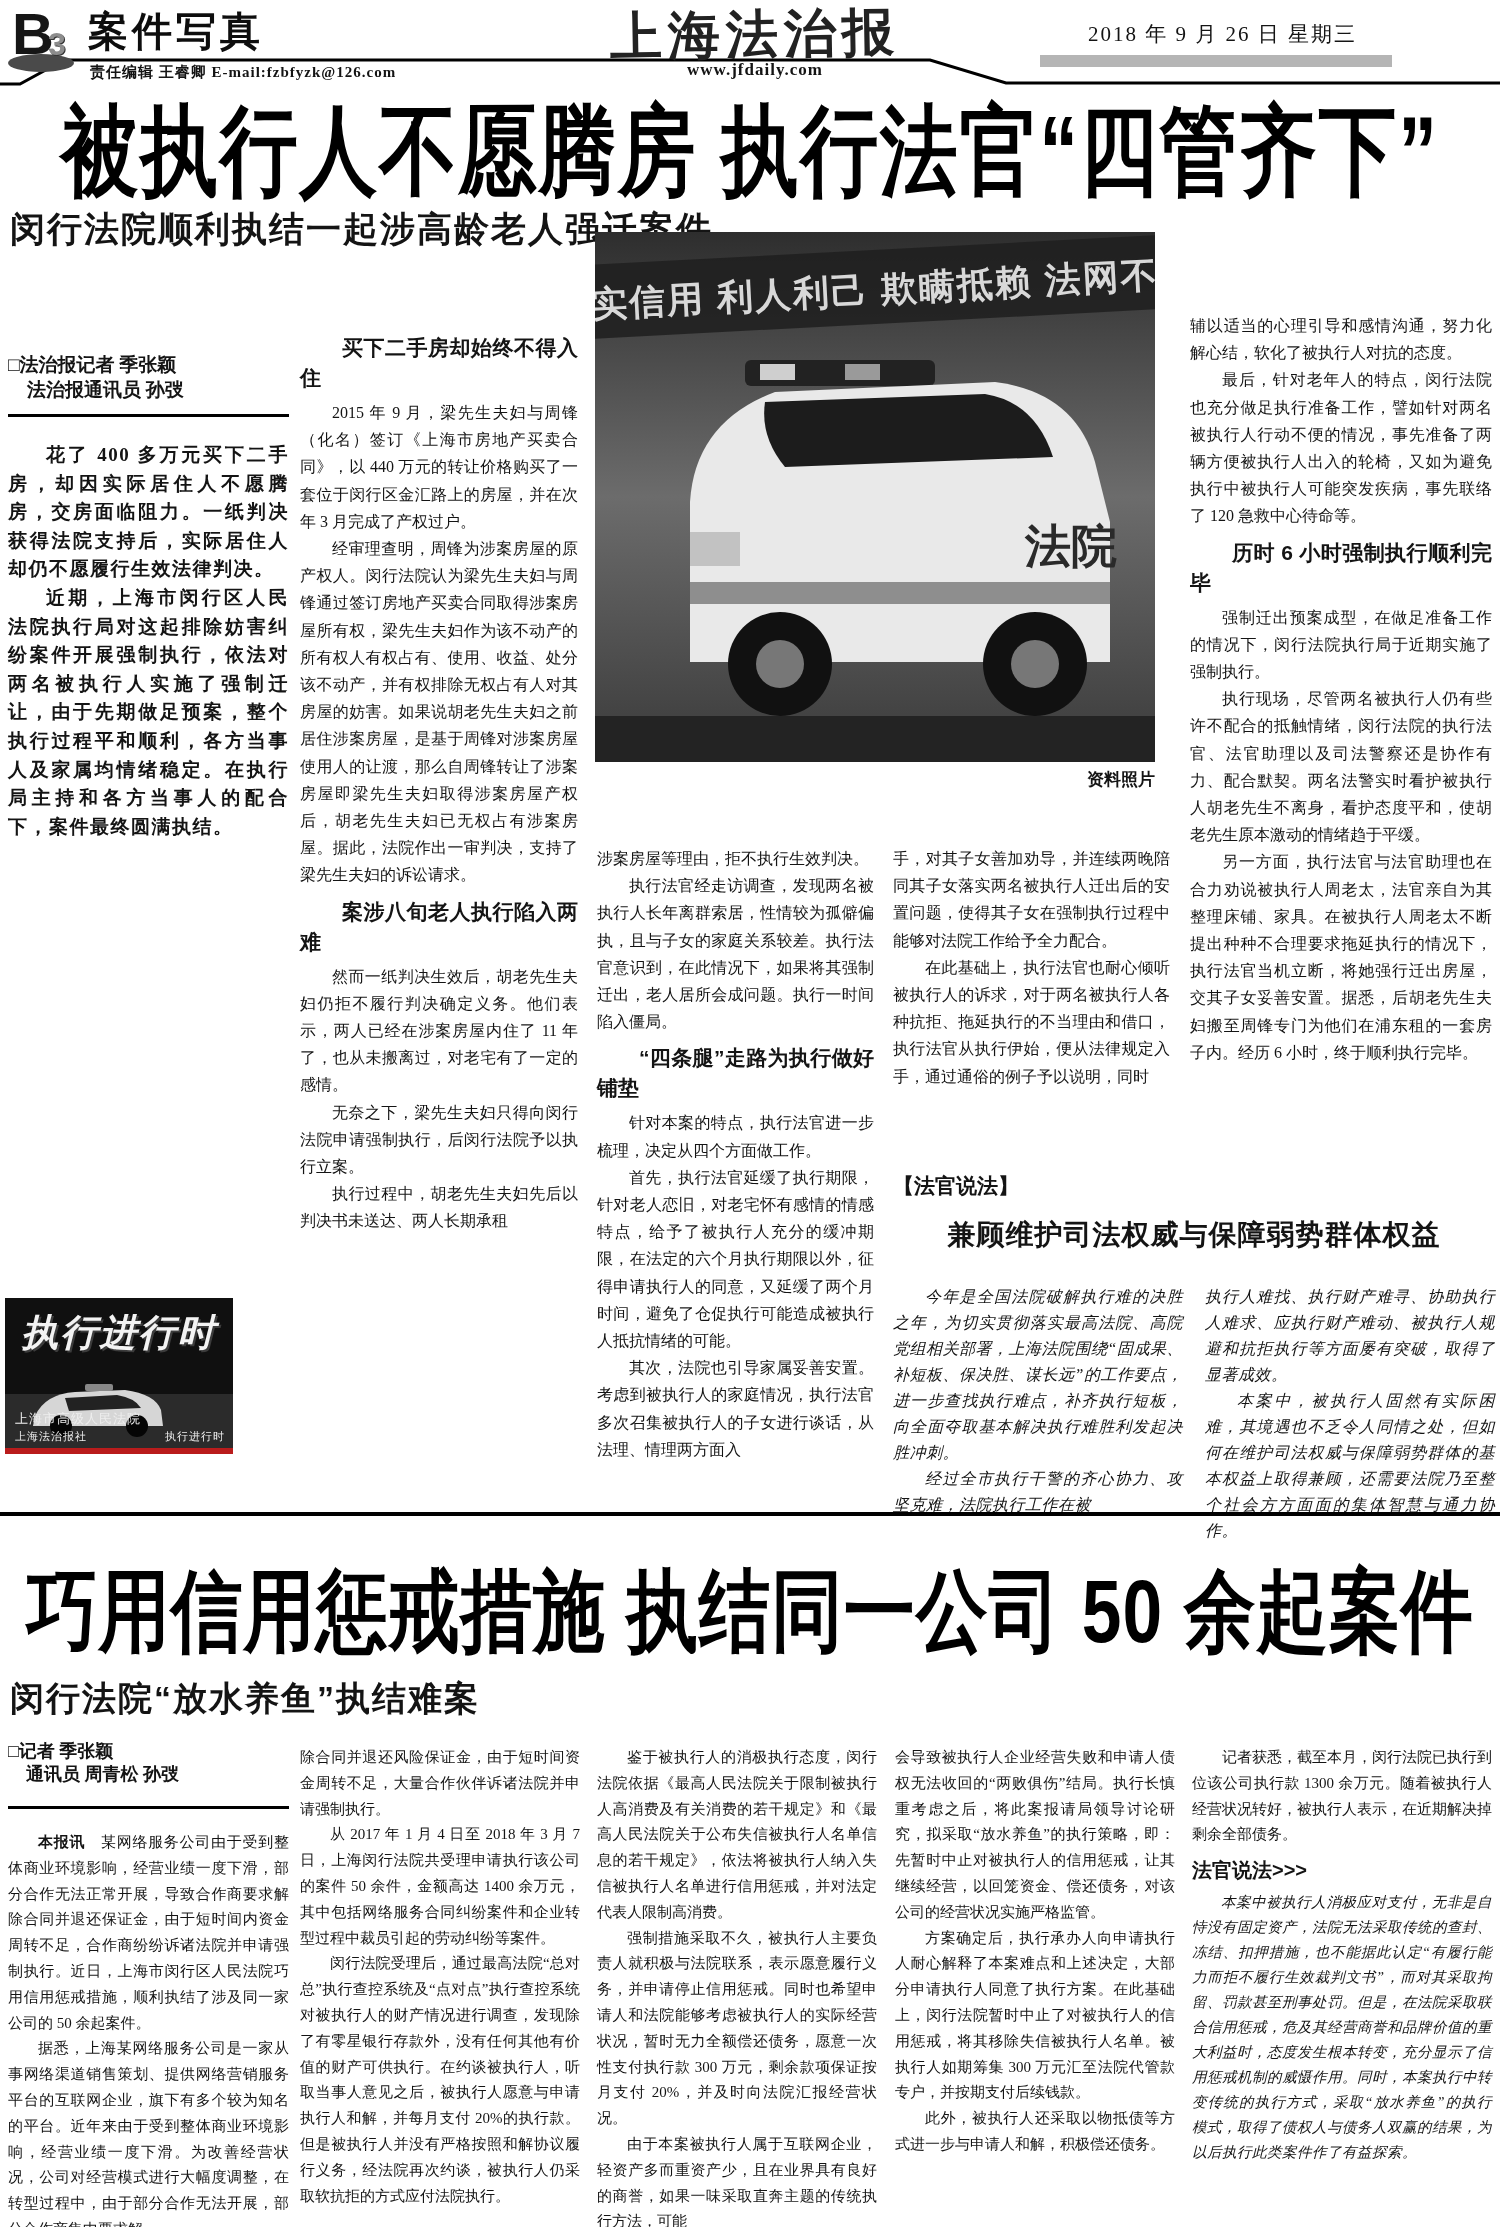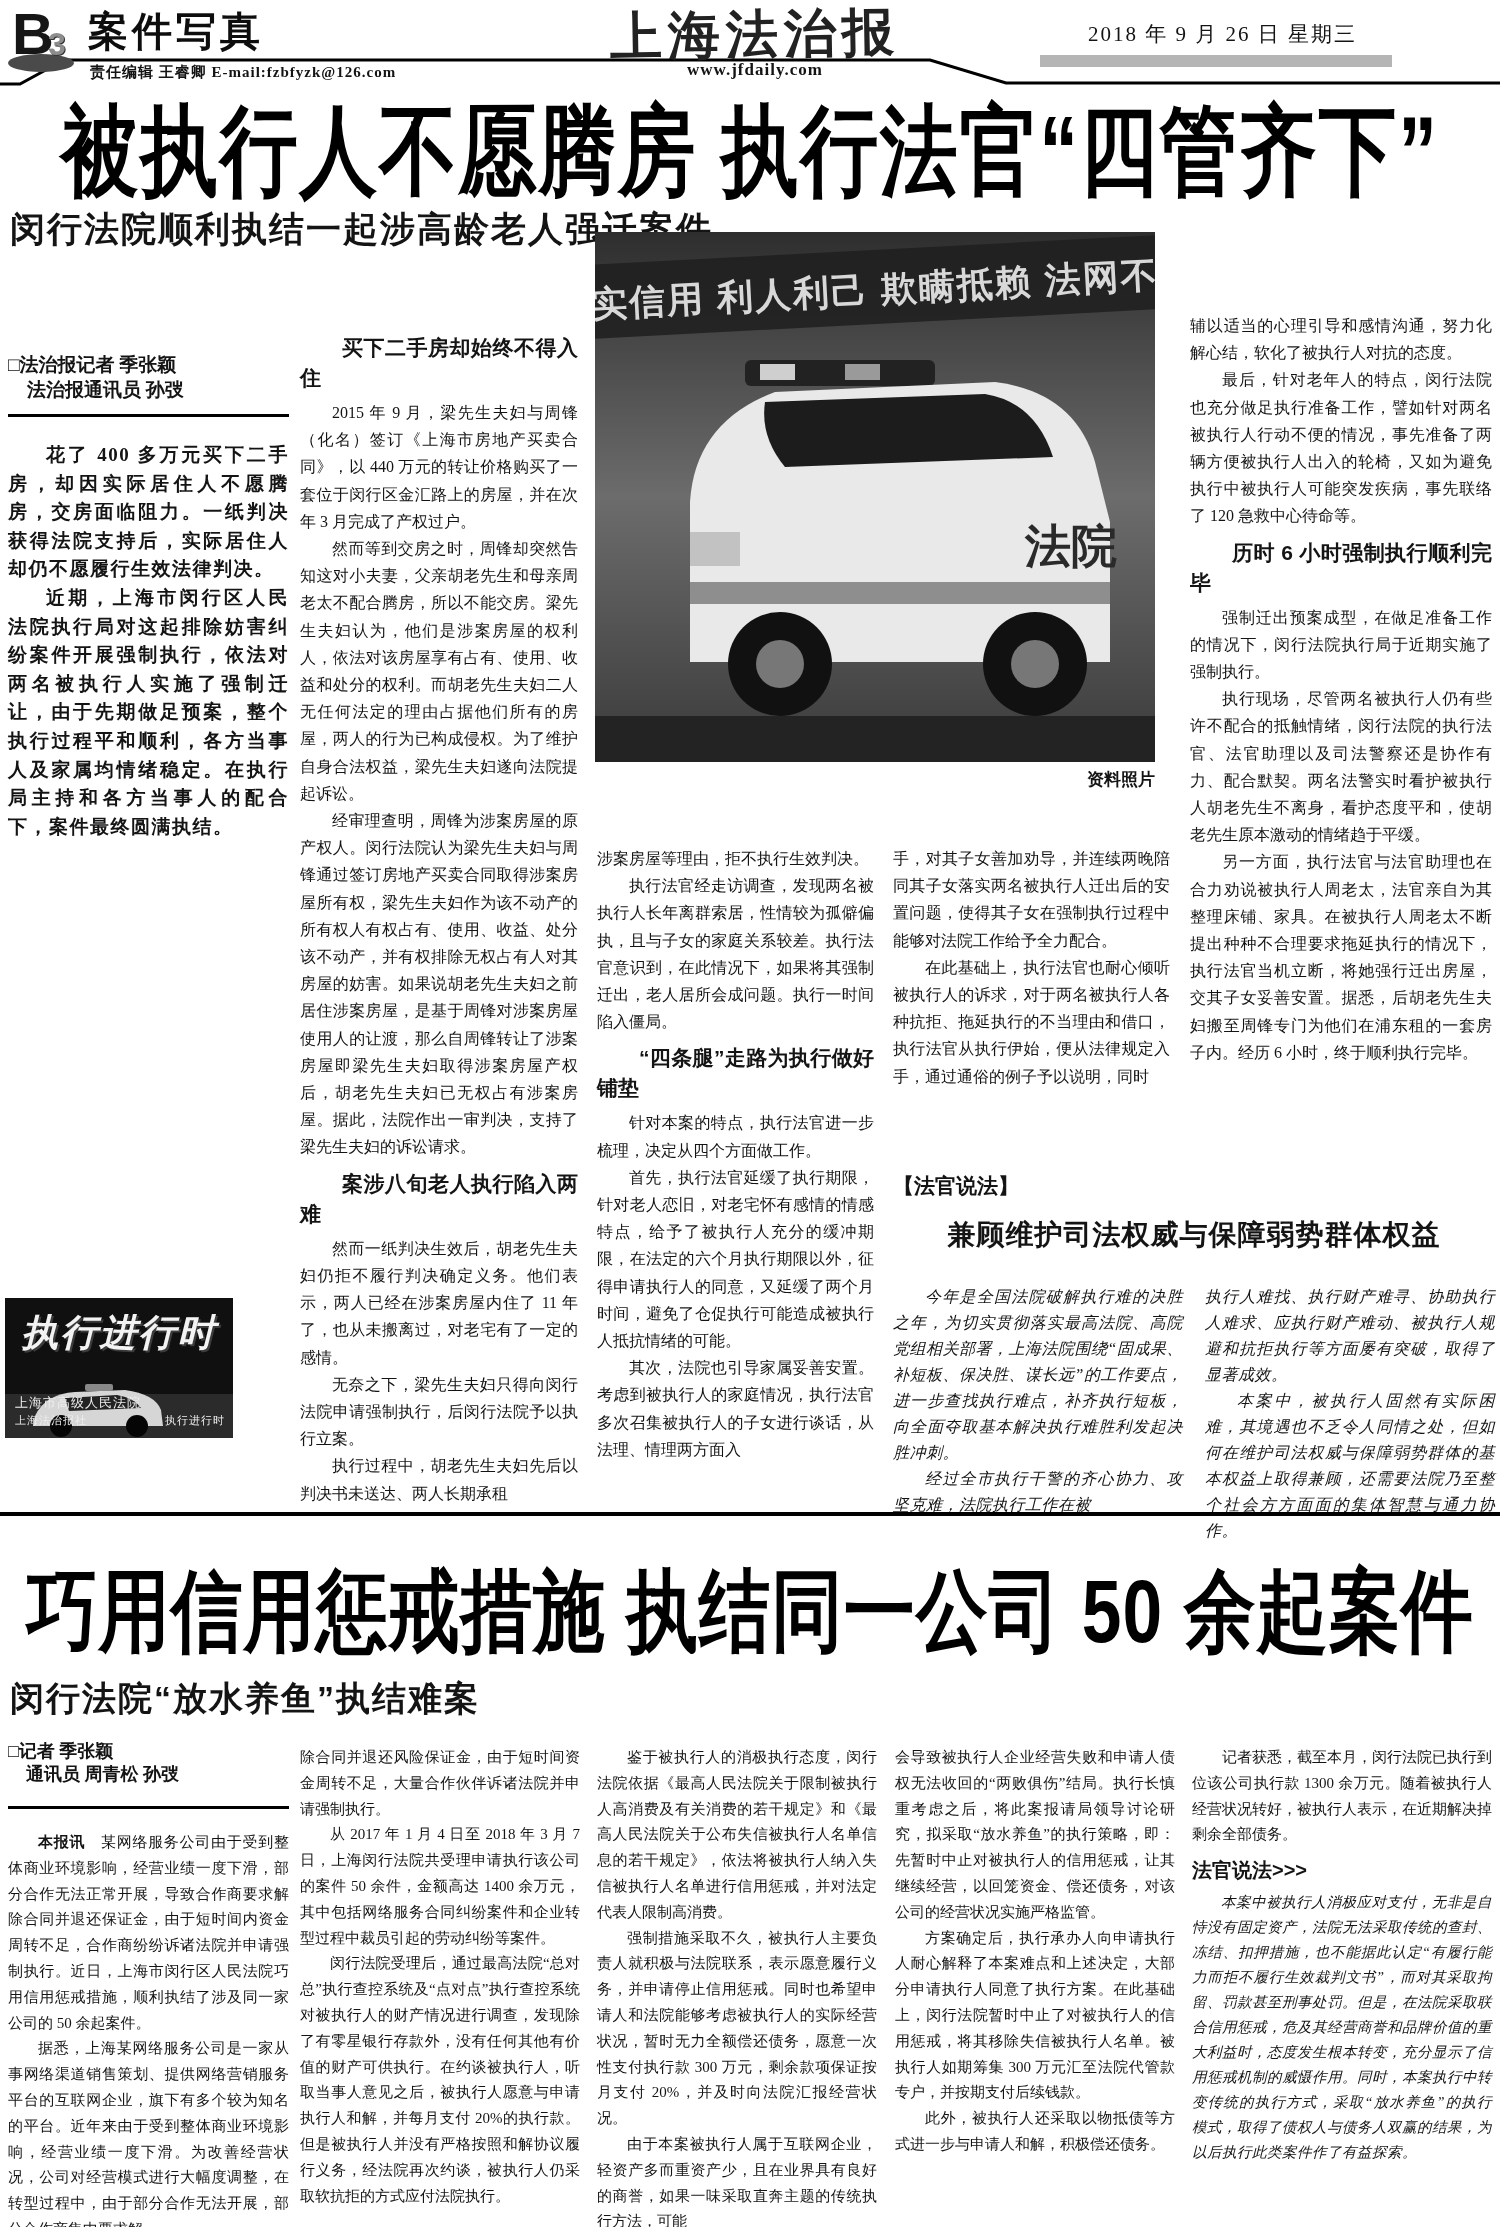--- a/index.html
+++ b/index.html
@@ -49,21 +49,21 @@
   .judge-label{font-family:"Liberation Sans","DejaVu Sans",sans-serif;font-weight:900;font-size:21px;}
   .judge-title{font-family:"Liberation Sans","DejaVu Sans",sans-serif;font-weight:900;font-size:28px;
         text-align:center;margin-top:16px;letter-spacing:1px;}
   .judge-cols{display:flex;gap:22px;margin-top:14px;}
   .judge-cols .jcol{width:290px;margin-top:16px;}
   .kai{font-size:16px;line-height:26px;font-style:italic;letter-spacing:0.5px;text-align:justify;}
   .kai p{margin:0;text-indent:2em;}
   .divider{position:absolute;left:0;top:1512px;width:1500px;height:4px;background:#000;}
 
   
-  .promo{position:absolute;left:5px;top:1298px;width:228px;height:140px;background:#8b5cf6;overflow:hidden;}
+  .promo{position:absolute;left:5px;top:1298px;width:228px;height:156px;background:#b91c1c;overflow:hidden;}
   .promo-title{position:absolute;left:6px;top:10px;width:216px;text-align:center;color:#f3f3f3;
         font-weight:900;font-size:37px;letter-spacing:2px;font-style:italic;
         text-shadow:2px 2px 0 #3c3c3c;}
   .promo-org{position:absolute;left:10px;bottom:26px;color:#eee;font-size:13px;letter-spacing:1px;}
   .promo-org2{position:absolute;left:10px;bottom:10px;color:#eee;font-size:11px;letter-spacing:1px;}
   .promo-org3{position:absolute;right:8px;bottom:10px;color:#eee;font-size:11px;letter-spacing:1px;}
 
   
   .a2-headline{position:absolute;left:0;top:1552px;width:1500px;text-align:center;
         font-family:"Liberation Sans","DejaVu Sans",sans-serif;font-weight:900;font-size:70px;
@@ -144,21 +144,20 @@
     </div>
     <div class="body1 intro">
       <p>花了 400 多万元买下二手房，却因实际居住人不愿腾房，交房面临阻力。一纸判决获得法院支持后，实际居住人却仍不愿履行生效法律判决。</p>
       <p>近期，上海市闵行区人民法院执行局对这起排除妨害纠纷案件开展强制执行，依法对两名被执行人实施了强制迁让，由于先期做足预案，整个执行过程平和顺利，各方当事人及家属均情绪稳定。在执行局主持和各方当事人的配合下，案件最终圆满执结。</p>
     </div>
   </div>
 
   <div class="col body1" style="left:300px;top:325px;width:278px;">
     <div class="colsub">买下二手房却始终不得入住</div>
     <p>2015 年 9 月，梁先生夫妇与周锋（化名）签订《上海市房地产买卖合同》，以 440 万元的转让价格购买了一套位于闵行区金汇路上的房屋，并在次年 3 月完成了产权过户。</p>
-    <p>然而等到交房之时，周锋却突然告知这对小夫妻，父亲胡老先生和母亲周老太不配合腾房，所以不能交房。梁先生夫妇认为，他们是涉案房屋的权利人，依法对该房屋享有占有、使用、收益和处分的权利。而胡老先生夫妇二人无任何法定的理由占据他们所有的房屋，两人的行为已构成侵权。为了维护自身合法权益，梁先生夫妇遂向法院提起诉讼。</p>
     <p>经审理查明，周锋为涉案房屋的原产权人。闵行法院认为梁先生夫妇与周锋通过签订房地产买卖合同取得涉案房屋所有权，梁先生夫妇作为该不动产的所有权人有权占有、使用、收益、处分该不动产，并有权排除无权占有人对其房屋的妨害。如果说胡老先生夫妇之前居住涉案房屋，是基于周锋对涉案房屋使用人的让渡，那么自周锋转让了涉案房屋即梁先生夫妇取得涉案房屋产权后，胡老先生夫妇已无权占有涉案房屋。据此，法院作出一审判决，支持了梁先生夫妇的诉讼请求。</p>
     <div class="colsub">案涉八旬老人执行陷入两难</div>
     <p>然而一纸判决生效后，胡老先生夫妇仍拒不履行判决确定义务。他们表示，两人已经在涉案房屋内住了 11 年了，也从未搬离过，对老宅有了一定的感情。</p>
     <p>无奈之下，梁先生夫妇只得向闵行法院申请强制执行，后闵行法院予以执行立案。</p>
     <p>执行过程中，胡老先生夫妇先后以判决书未送达、两人长期承租</p>
   </div>
 
   <div class="col body1" style="left:597px;top:845px;width:277px;">
     <p class="cont">涉案房屋等理由，拒不执行生效判决。</p>
     <p>执行法官经走访调查，发现两名被执行人长年离群索居，性情较为孤僻偏执，且与子女的家庭关系较差。执行法官意识到，在此情况下，如果将其强制迁出，老人居所会成问题。执行一时间陷入僵局。</p>

